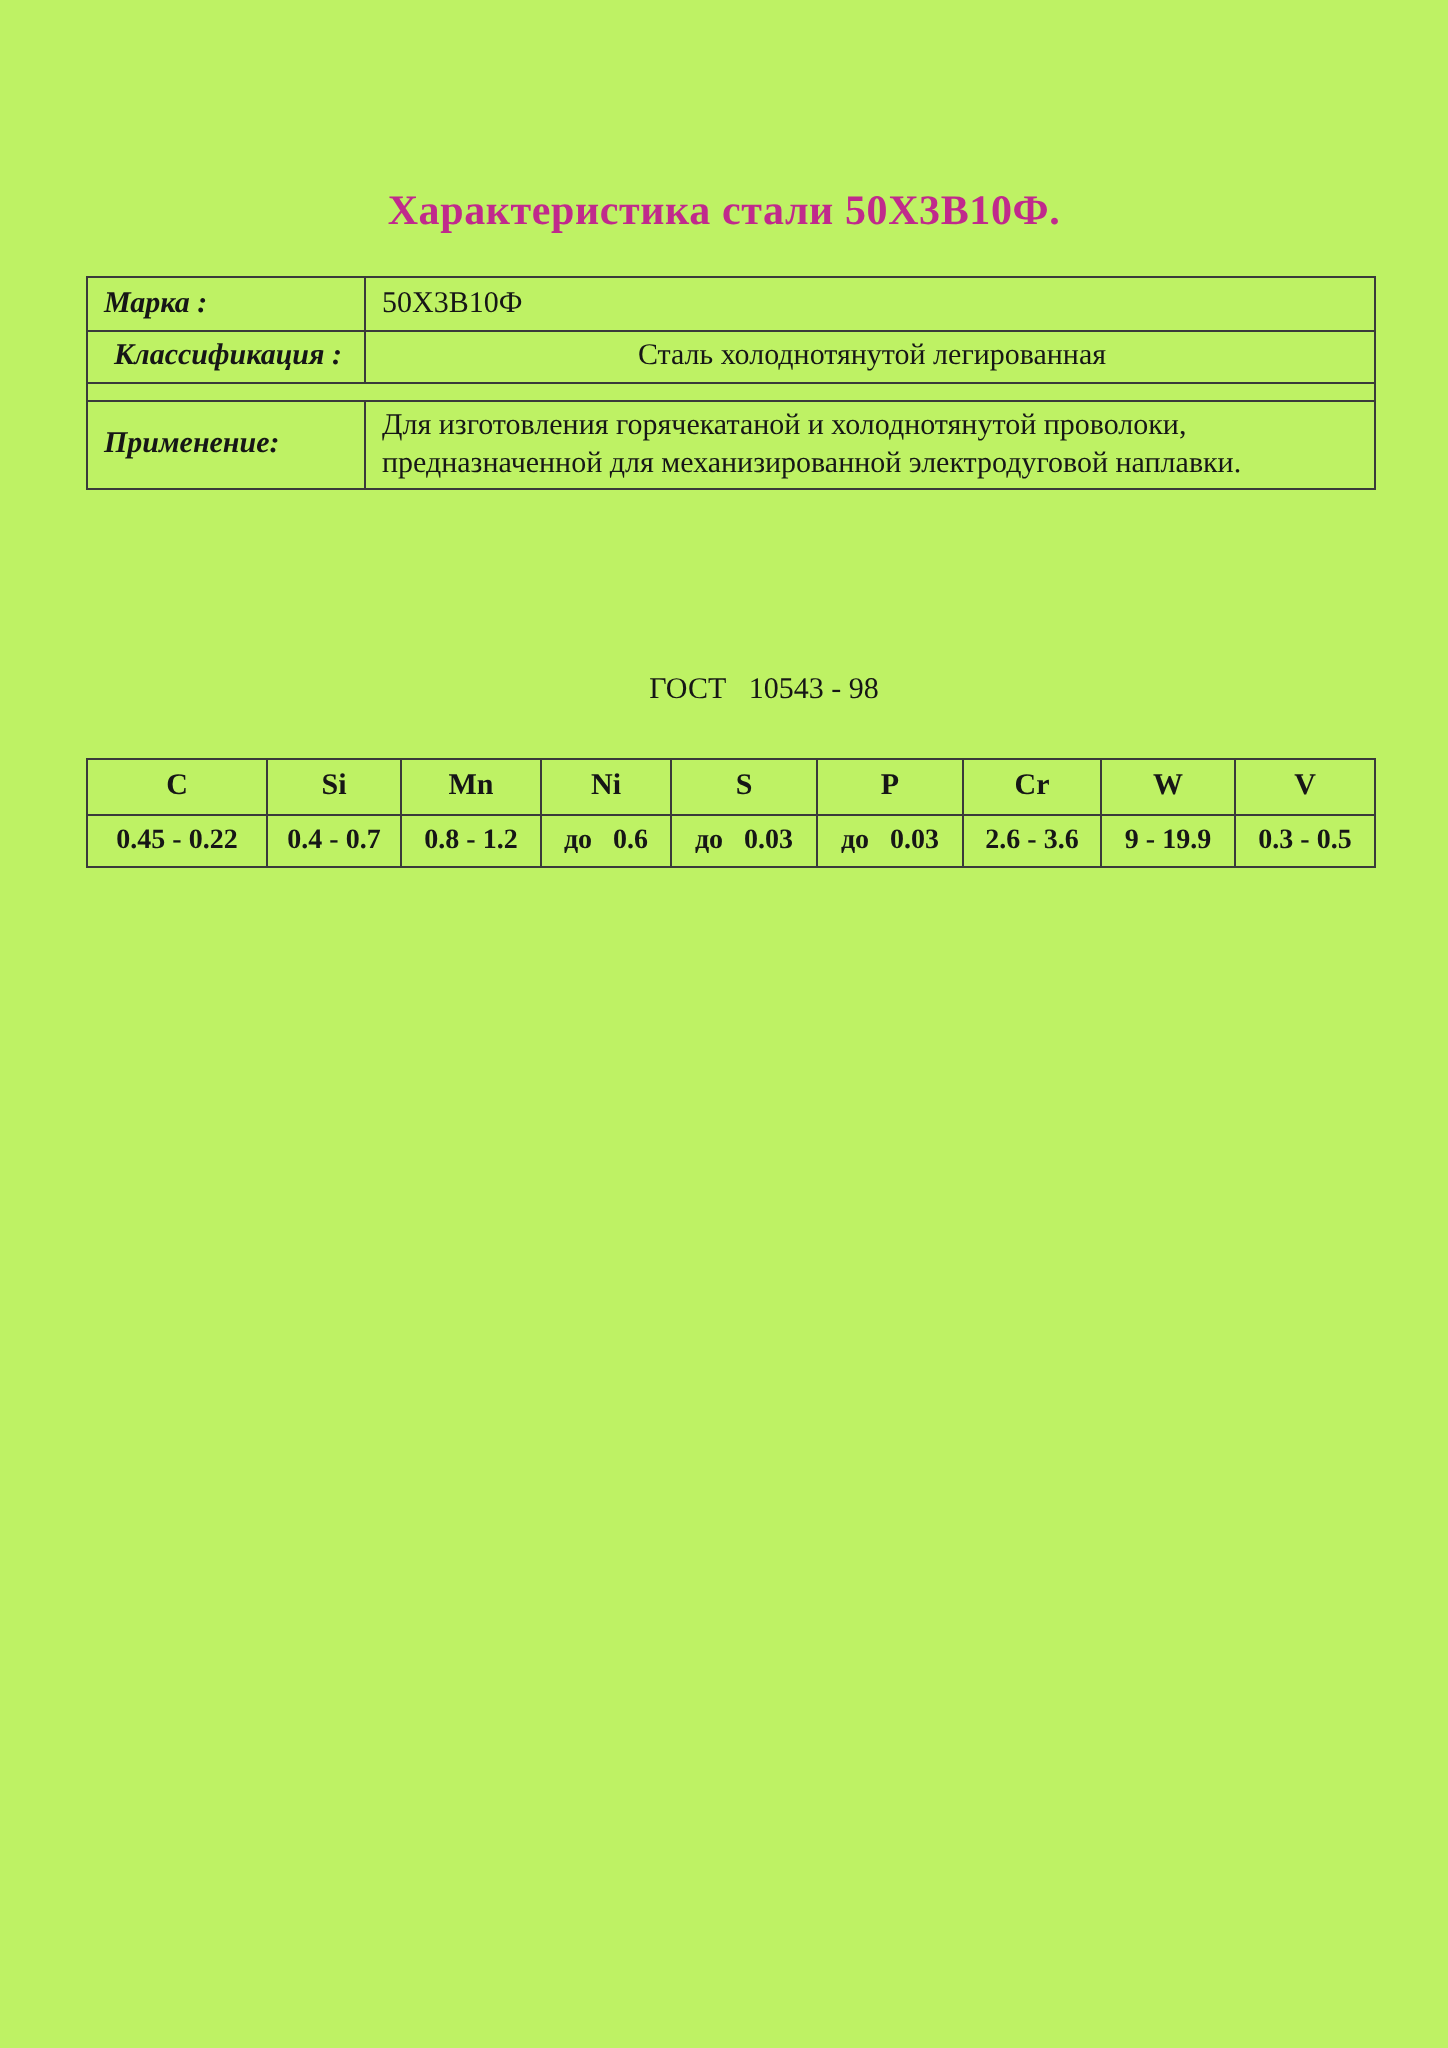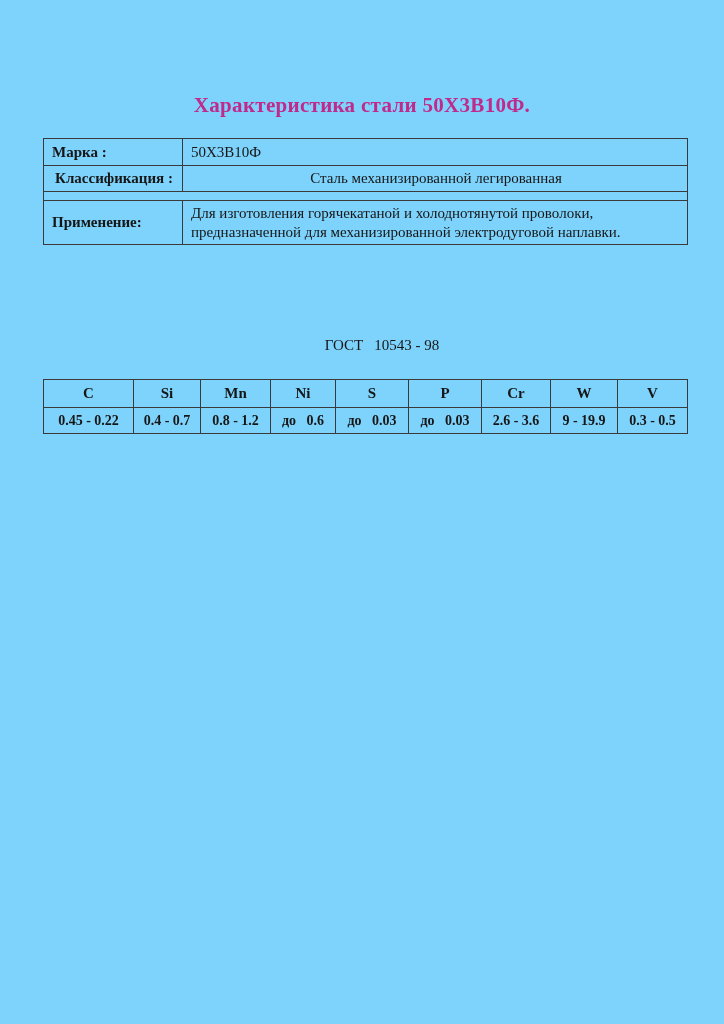--- a/index.html
+++ b/index.html
@@ -4,21 +4,21 @@
 <style>
   html, body {
     margin: 0;
     padding: 0;
     background: #ffffff;
   }
   .page {
     position: relative;
     width: 724px;
     height: 1024px;
-    background: #7dd3fc;
+    background: #bef264;
     font-family: "Liberation Serif", serif;
     color: #161616;
     overflow: hidden;
   }
   .doc-title {
     position: absolute;
     top: 93px;
     left: 0;
     right: 0;
     margin: 0;
@@ -39,20 +39,21 @@
   }
   .info-table td {
     border: 1px solid #3a3a3a;
     font-size: 15px;
     vertical-align: middle;
     padding: 0 6px 0 8px;
     line-height: 19px;
   }
   .info-table td.label-cell {
     font-weight: bold;
+    font-style: italic;
   }
   .row-marka    { height: 27px; }
   .row-class    { height: 26px; text-align: center; }
   .row-spacer   { height: 9px; }
   .row-spacer td { padding: 0; }
   .row-usage    { height: 44px; }
   .row-analogs  { height: 43px; }
   .value-indent { padding-left: 14px !important; }
   
   .chem-heading {
@@ -113,21 +114,21 @@
       <col style="width:139px">
       <col style="width:505px">
     </colgroup>
     <tbody>
       <tr class="row-marka">
         <td class="label-cell">Марка :</td>
         <td class="value-cell">50Х3В10Ф</td>
       </tr>
       <tr class="row-class">
         <td class="label-cell">Классификация :</td>
-        <td class="value-cell">Сталь механизированной легированная</td>
+        <td class="value-cell">Сталь холоднотянутой легированная</td>
       </tr>
       <tr class="row-spacer">
         <td colspan="2"></td>
       </tr>
       <tr class="row-usage">
         <td class="label-cell">Применение:</td>
         <td class="value-cell">
           <div>Для изготовления горячекатаной и холоднотянутой проволоки,</div>
           <div>предназначенной для механизированной электродуговой наплавки.</div>
         </td>

